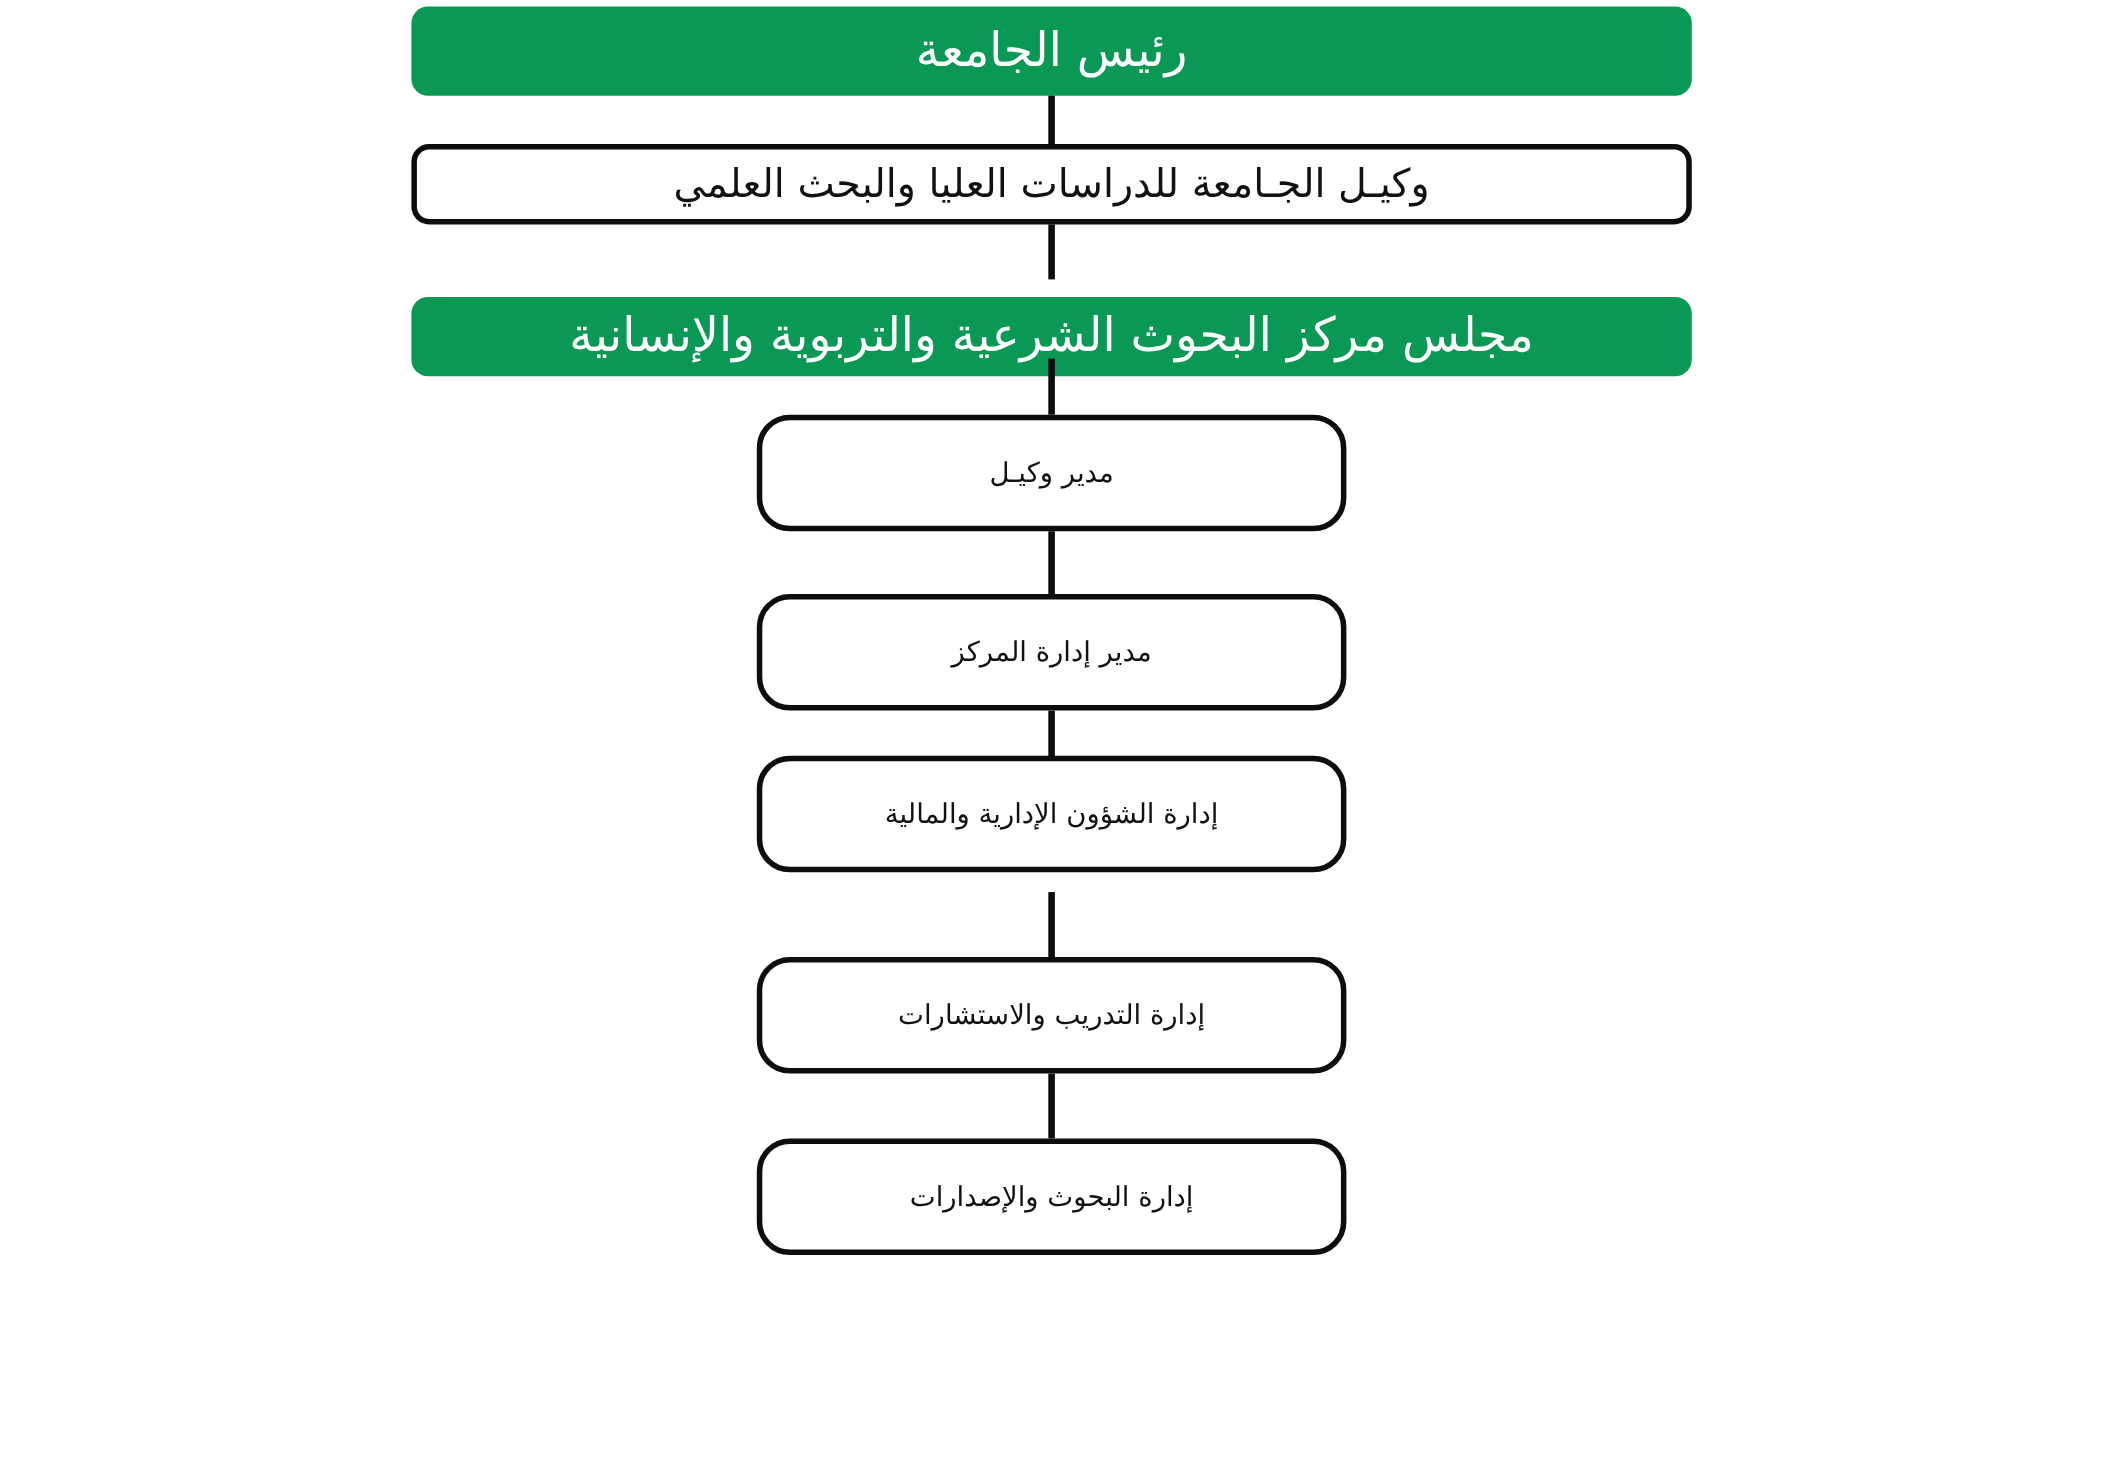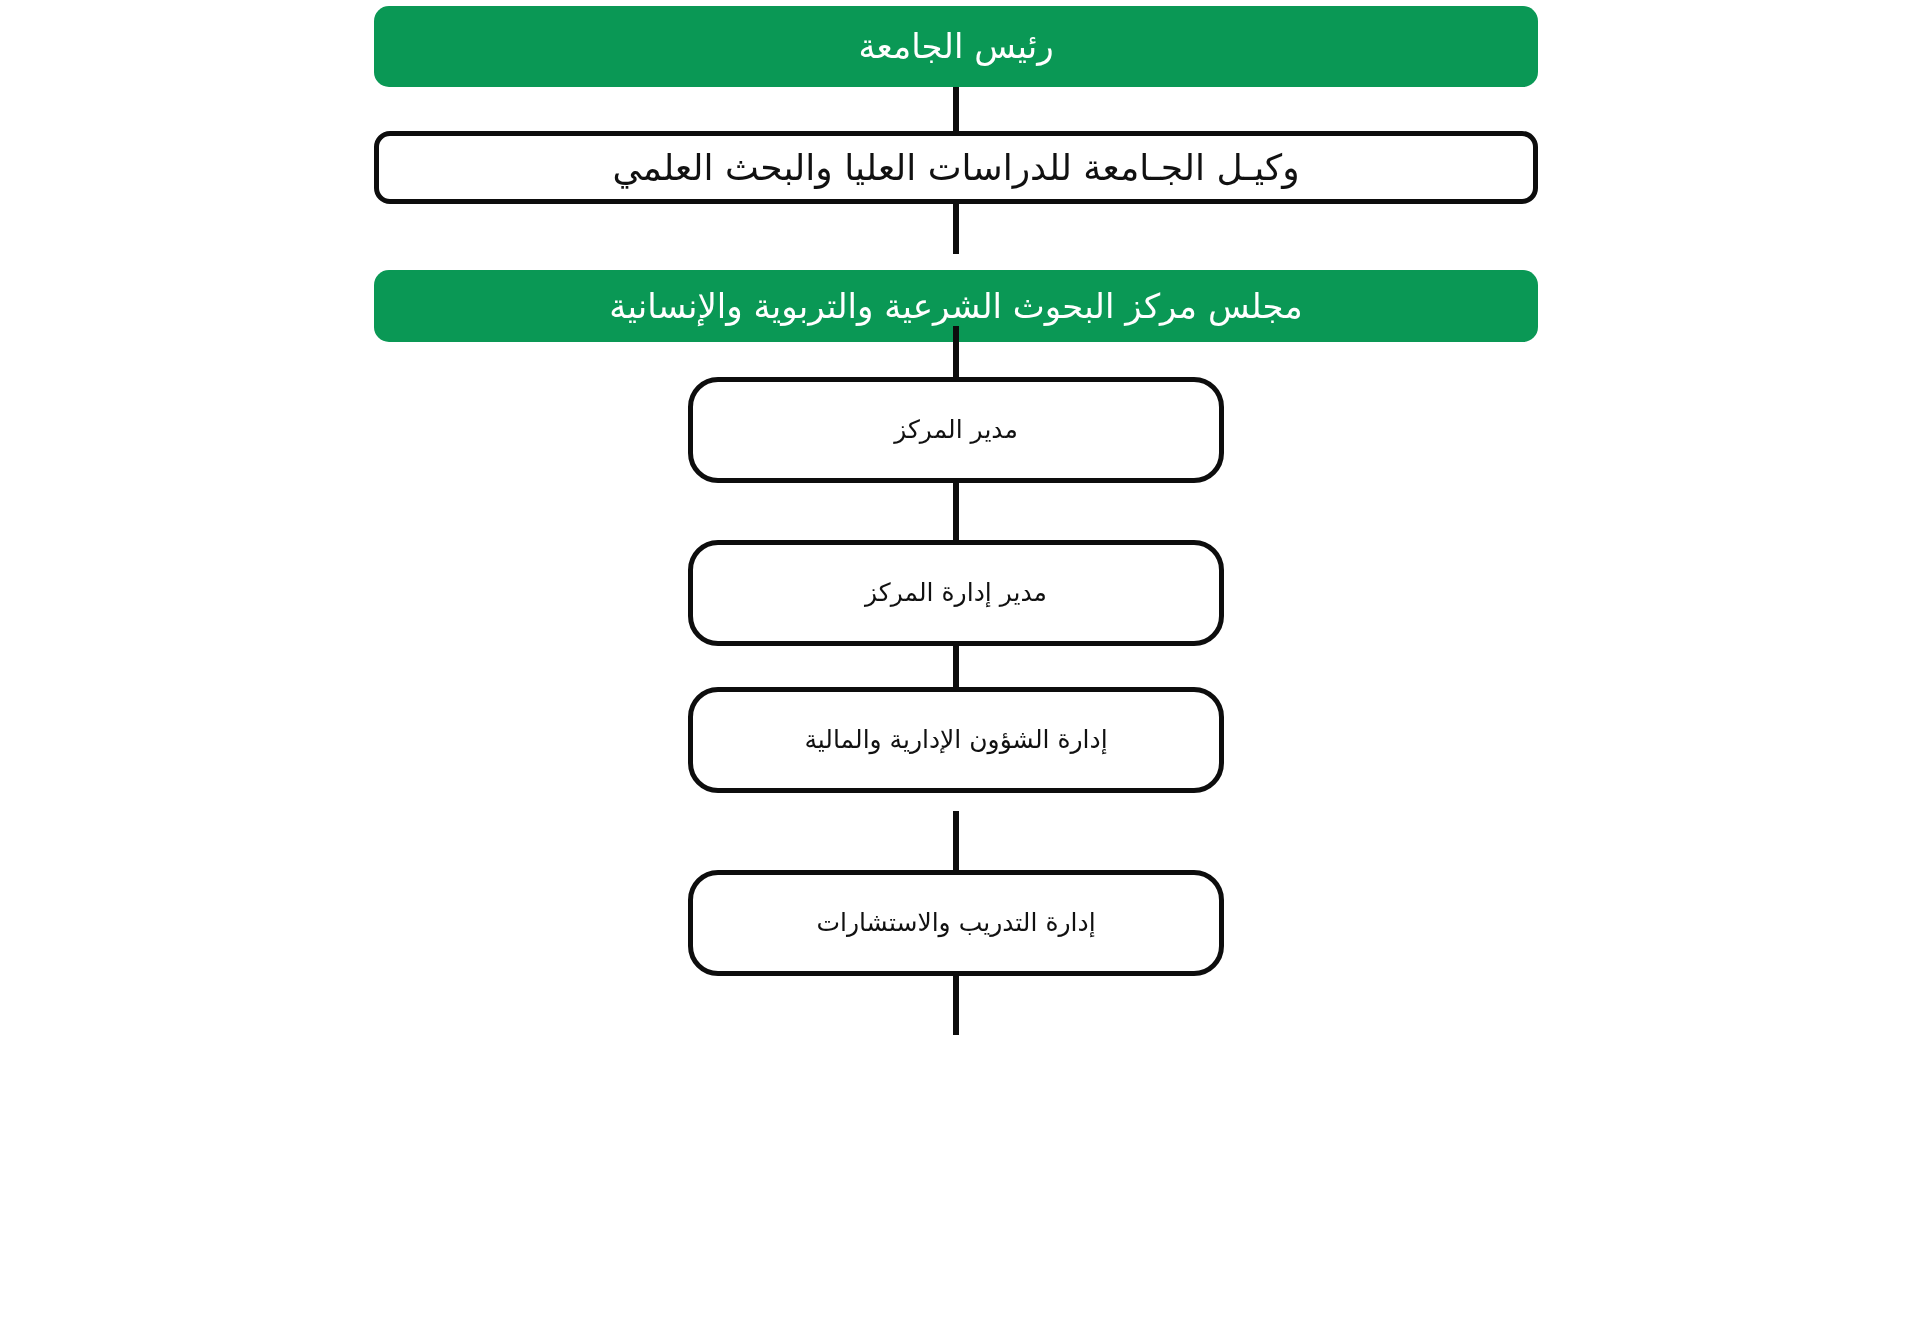--- a/index.html
+++ b/index.html
@@ -33,21 +33,21 @@
     left: 688px;
     width: 536px;
     border-radius: 30px;
     font-size: 25px;
     font-weight: 400;
   }
   .node.green {
     background: var(--green, #0A9855);
     color: #ffffff;
     border-radius: 15px;
-    font-size: 34px;
+    font-size: 43px;
     font-weight: 500;
   }
   .node.outline {
     background: #ffffff;
     border: 5px solid var(--line, #0D0D0D);
     color: #111111;
     justify-content: center;
   }
   .node.wide.outline {
     border-radius: 16px;
@@ -94,21 +94,21 @@
 
   <div id="c2" class="connector"></div>
 
   <div id="b3" class="node wide green">
     <span>مجلس مركز البحوث الشرعية والتربوية والإنسانية</span>
   </div>
 
   <div id="c3" class="connector"></div>
 
   <div id="b4" class="node small outline">
-    <span>مدير المركز</span>
+    <span>مدير وكيـل</span>
   </div>
 
   <div id="c4" class="connector"></div>
 
   <div id="b5" class="node small outline">
     <span>مدير إدارة المركز</span>
   </div>
 
   <div id="c5" class="connector"></div>
 
@@ -117,14 +117,17 @@
   </div>
 
   <div id="c6" class="connector"></div>
 
   <div id="b7" class="node small outline">
     <span>إدارة التدريب والاستشارات</span>
   </div>
 
   <div id="c7" class="connector"></div>
 
+  <div id="b8" class="node small outline">
+    <span>إدارة البحوث والإصدارات</span>
+  </div>
 
 </div>
 
 </body></html>

